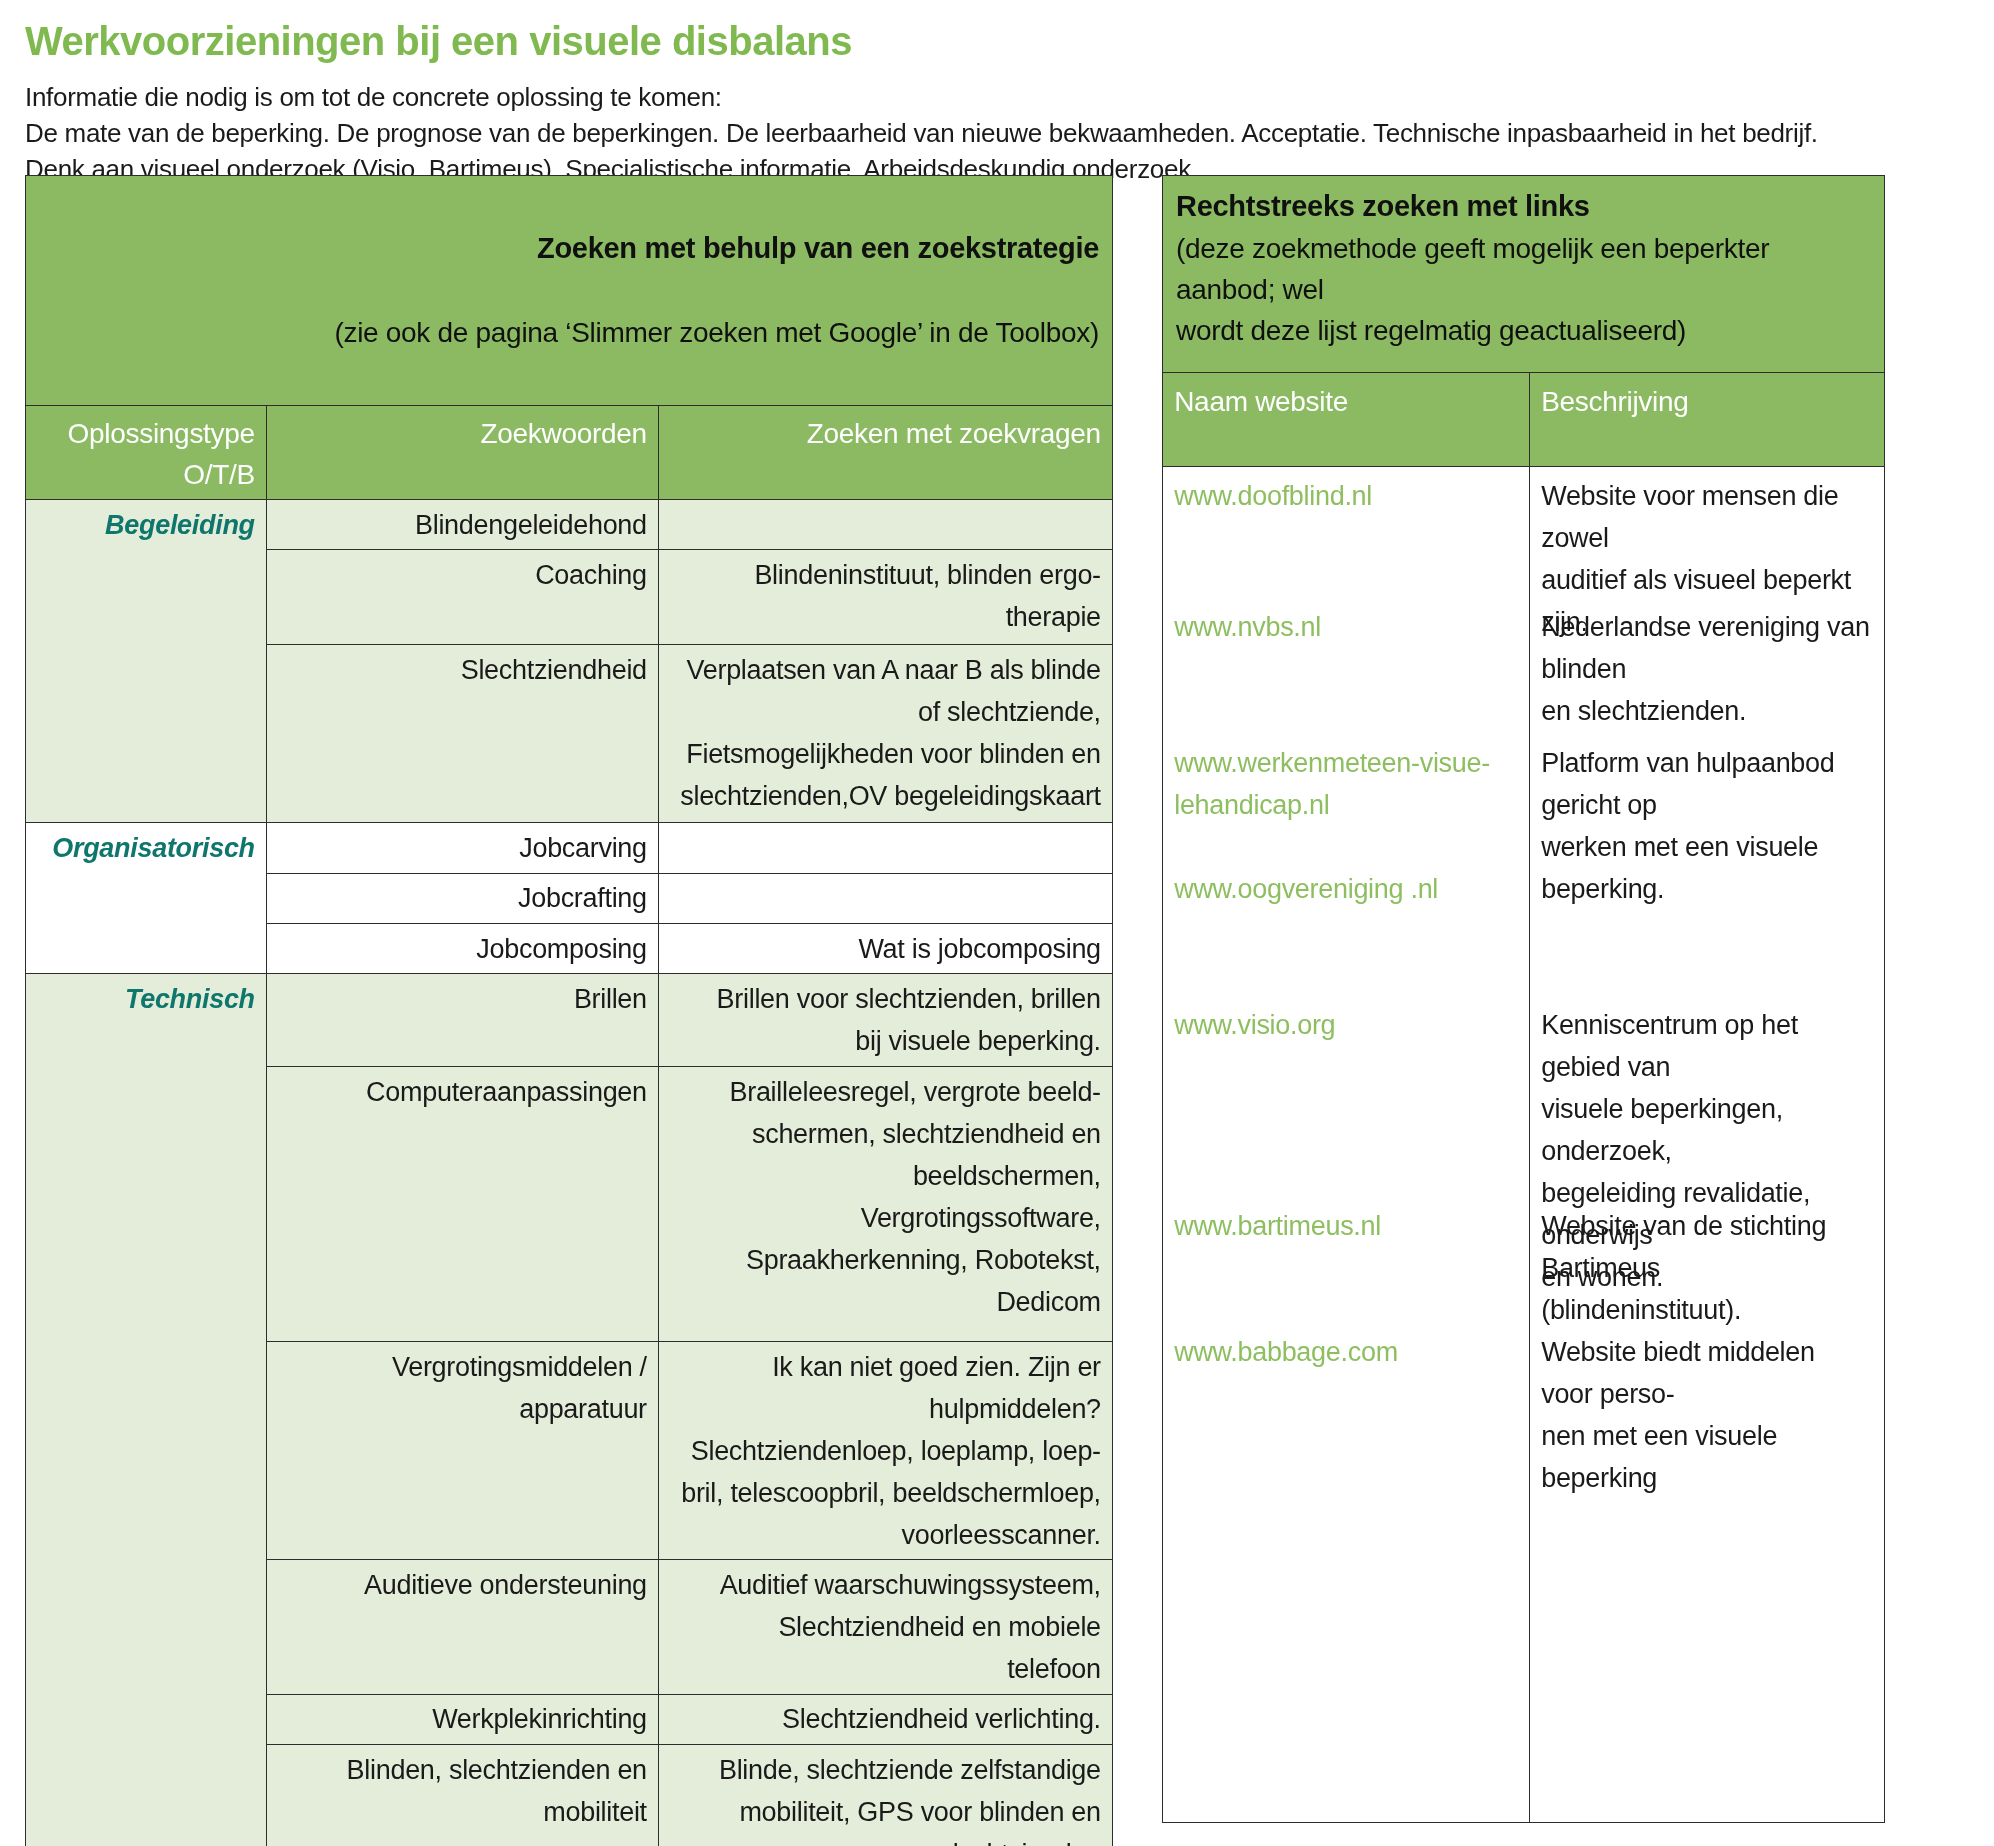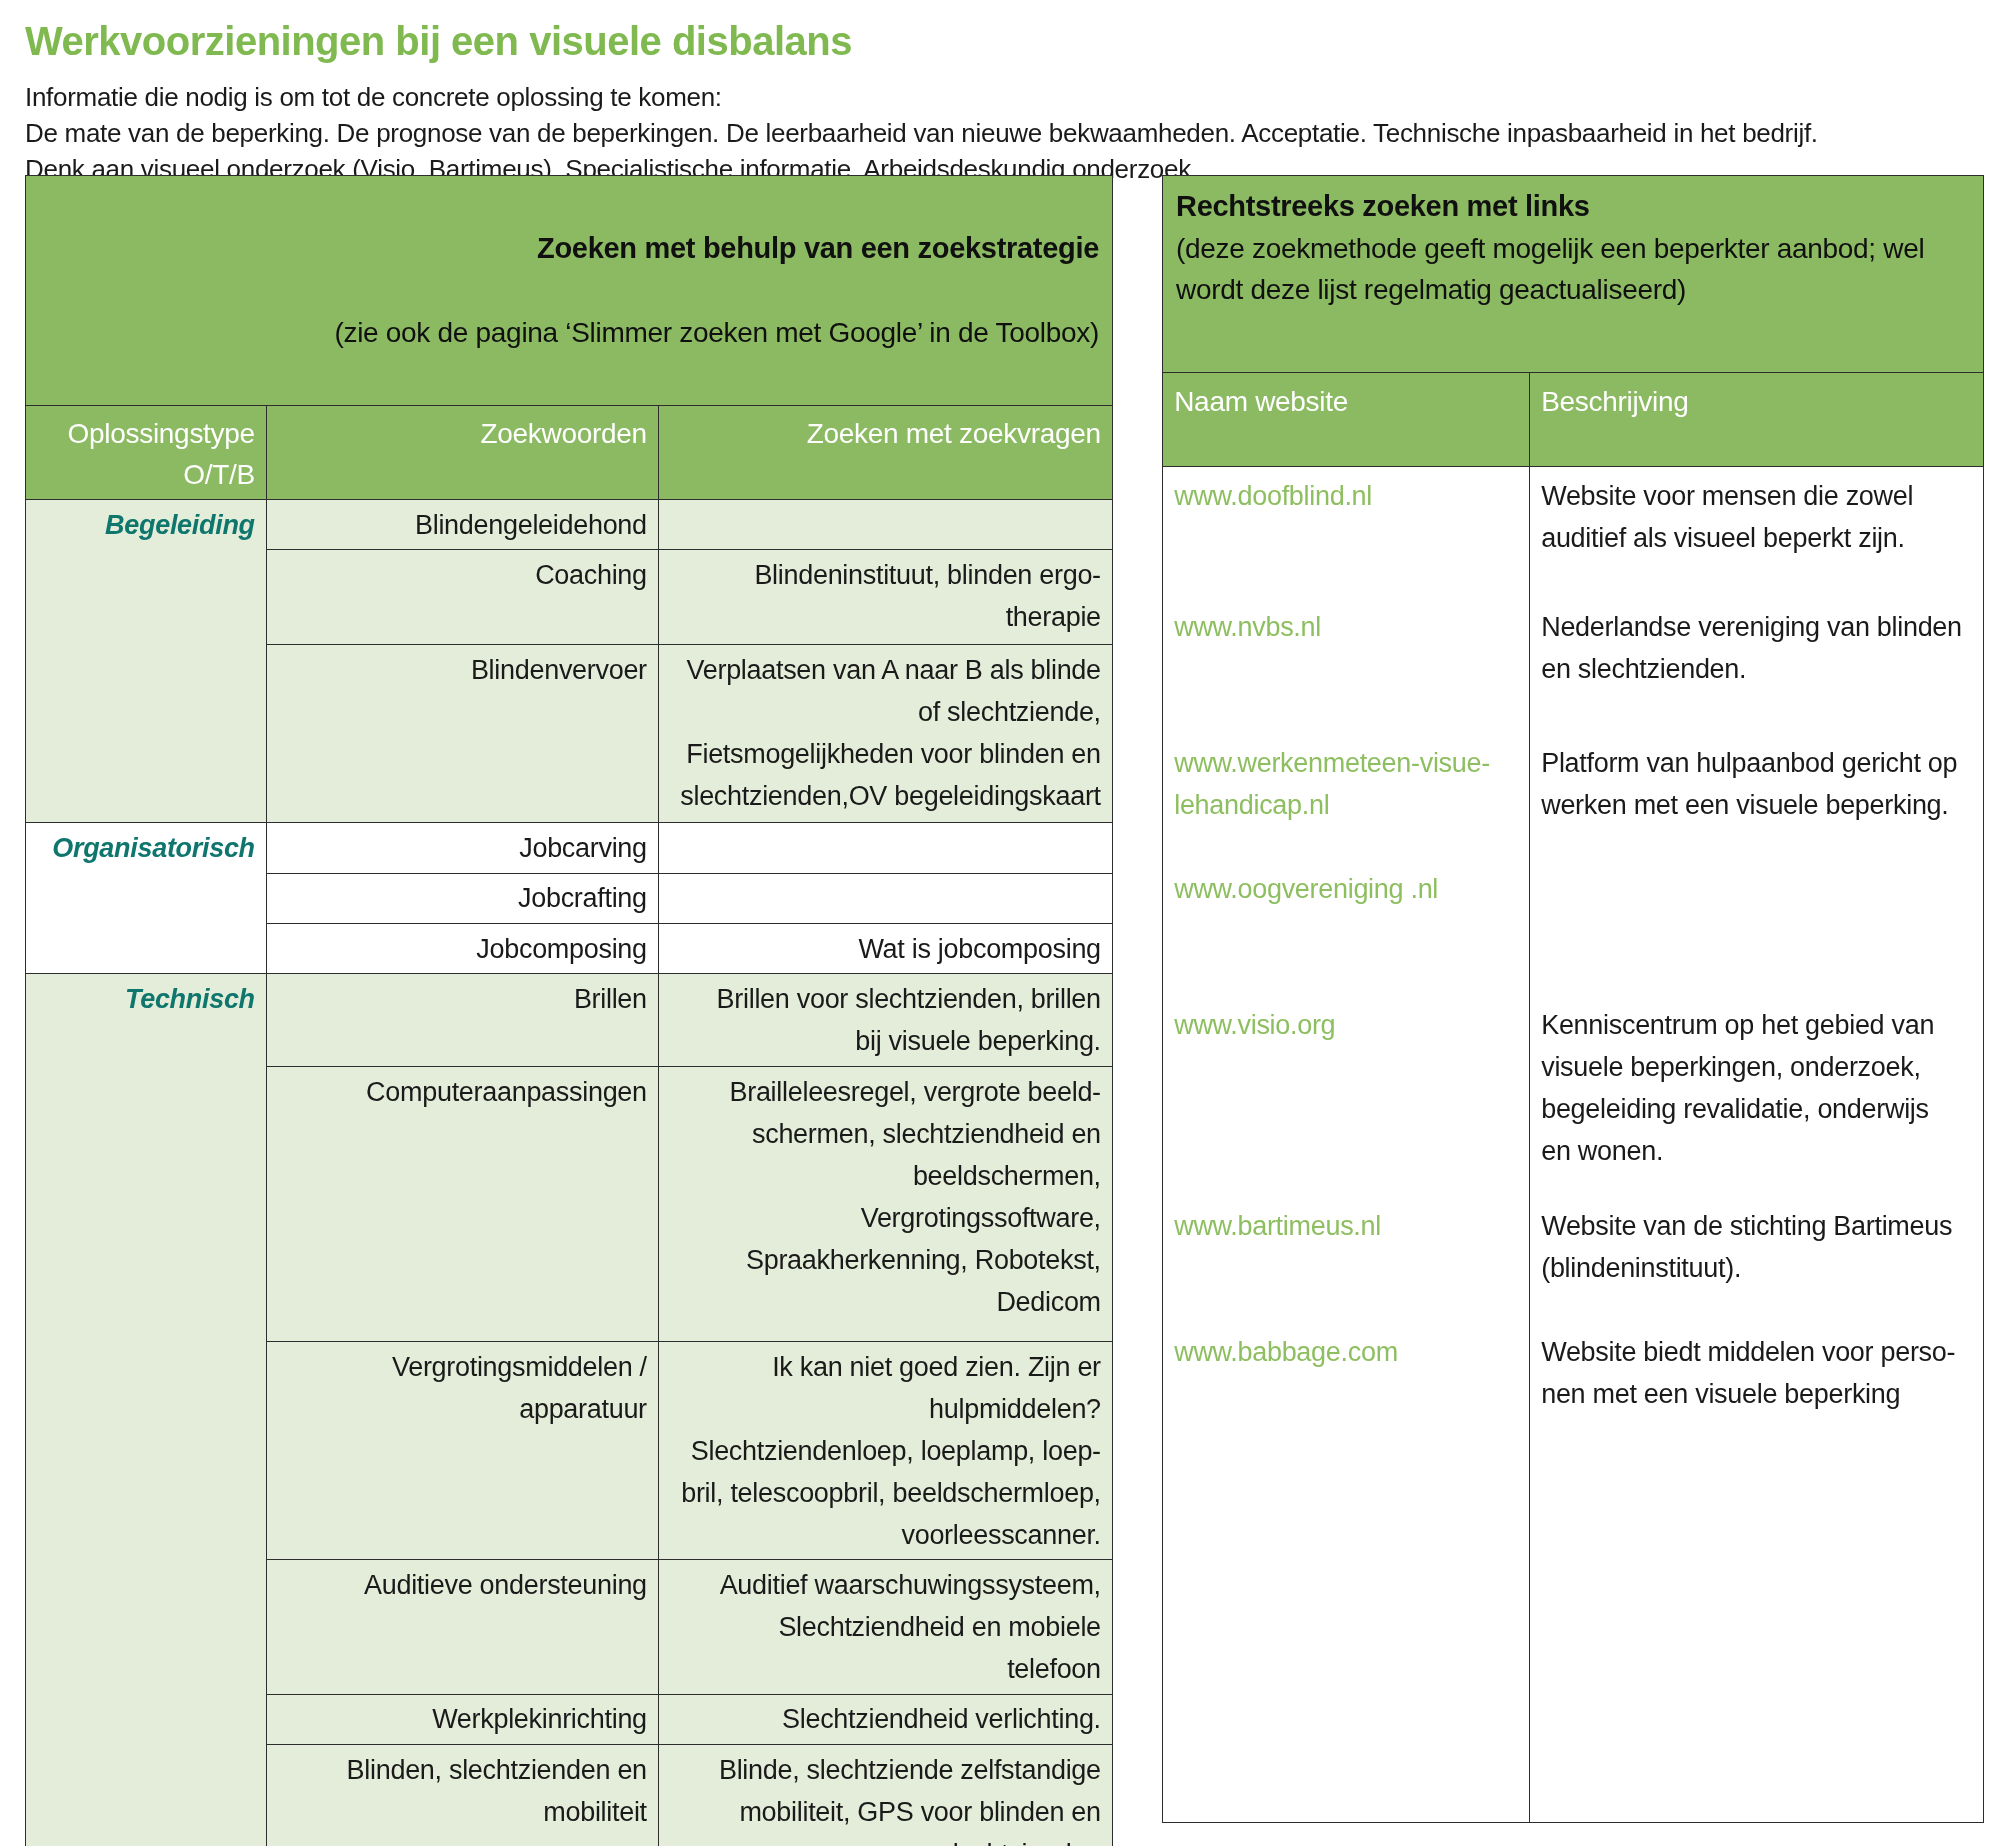--- a/index.html
+++ b/index.html
@@ -29,21 +29,21 @@
   .tbl-head-cell { background:#8cba62; padding:9.4px 13px !important; }
   .tbl-title { font-weight:bold; font-size:29px; line-height:43px; color:#101010; white-space:pre-line; }
   .tbl-sub   { font-size:28px; line-height:41px; color:#101010; white-space:pre-line; }
   tr.col-head th { background:#8cba62; color:#ffffff; font-weight:normal; font-size:28px; line-height:41px; padding-top:7.5px; }
   .sec-label { color:#0f766e; font-weight:bold;font-style:italic; }
   tr.bg-green td { background:#e4edd9; }
   tr.bg-white td { background:#ffffff; }
 
   
   .rtable {
-    position:absolute; left:1162px; top:175px; width:822px; height:1648px;
+    position:absolute; left:1162px; top:175px; width:723px; height:1648px;
     border:1.9px solid #2d2d2d; display:flex; flex-direction:column; background:#fff;
   }
   .rt-head { background:#8cba62; height:197px; border-bottom:1.9px solid #2d2d2d; padding:9.4px 13px; }
   .rt-cols { display:flex; background:#8cba62; height:94px; border-bottom:1.9px solid #2d2d2d; }
   .rt-cols > div { font-weight:normal; color:#ffffff; font-size:28px; line-height:41px; padding:7.5px 11.2px; }
   .rt-col-name { width:367px; border-right:1.9px solid #2d2d2d; }
   .rt-col-desc { flex:1; }
   .rt-body { flex:1; display:flex; flex-direction:column; }
   .rt-entry { display:flex; }
   .rt-entry.fill { flex:1; }
@@ -88,21 +88,21 @@
     <td rowspan="3" class="sec-label">Begeleiding</td>
     <td>Blindengeleidehond</td>
     <td></td>
   </tr>
   <tr class="bg-green" style="height:95px">
     <td>Coaching</td>
     <td>Blindeninstituut, blinden ergo-
 therapie</td>
   </tr>
   <tr class="bg-green" style="height:178px">
-    <td>Blindenvervoer</td>
+    <td>Slechtziendheid</td>
     <td>Verplaatsen van A naar B als blinde
 of slechtziende,
 Fietsmogelijkheden voor blinden en
 slechtzienden,OV begeleidingskaart</td>
   </tr>
 
   <tr class="bg-white" style="height:49px">
     <td rowspan="3" class="sec-label">Organisatorisch</td>
     <td>Jobcarving</td>
     <td></td>

